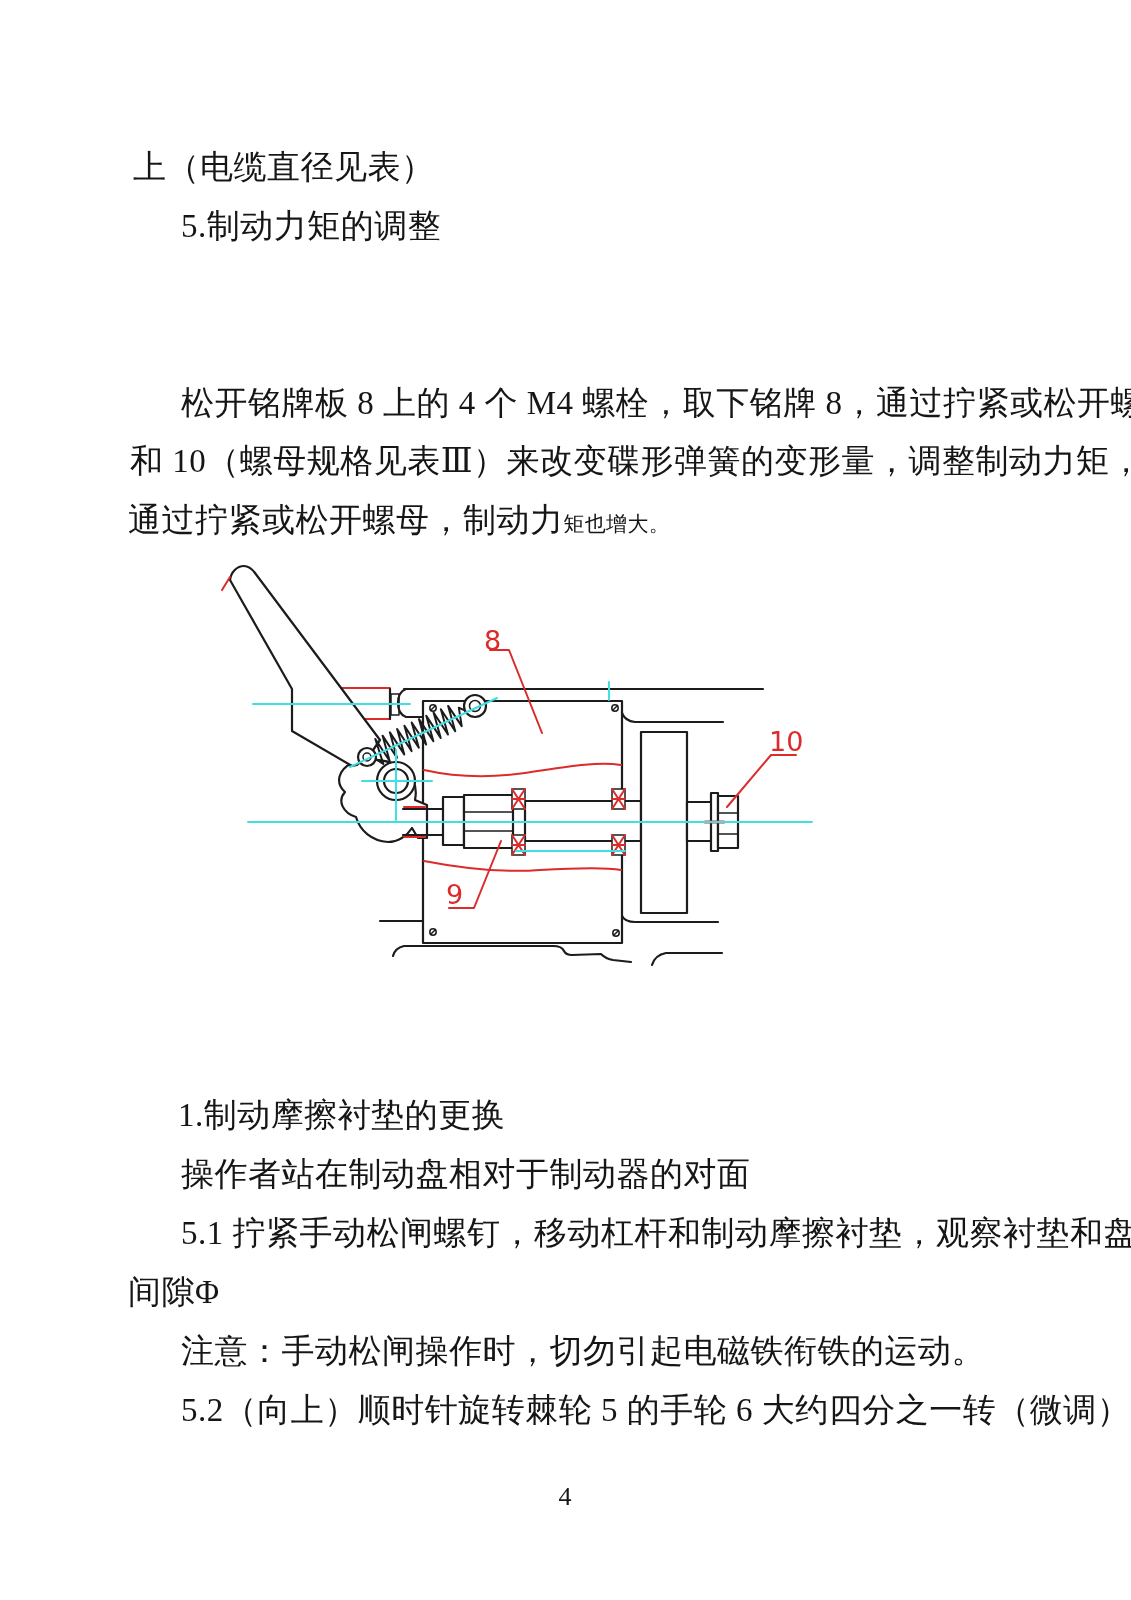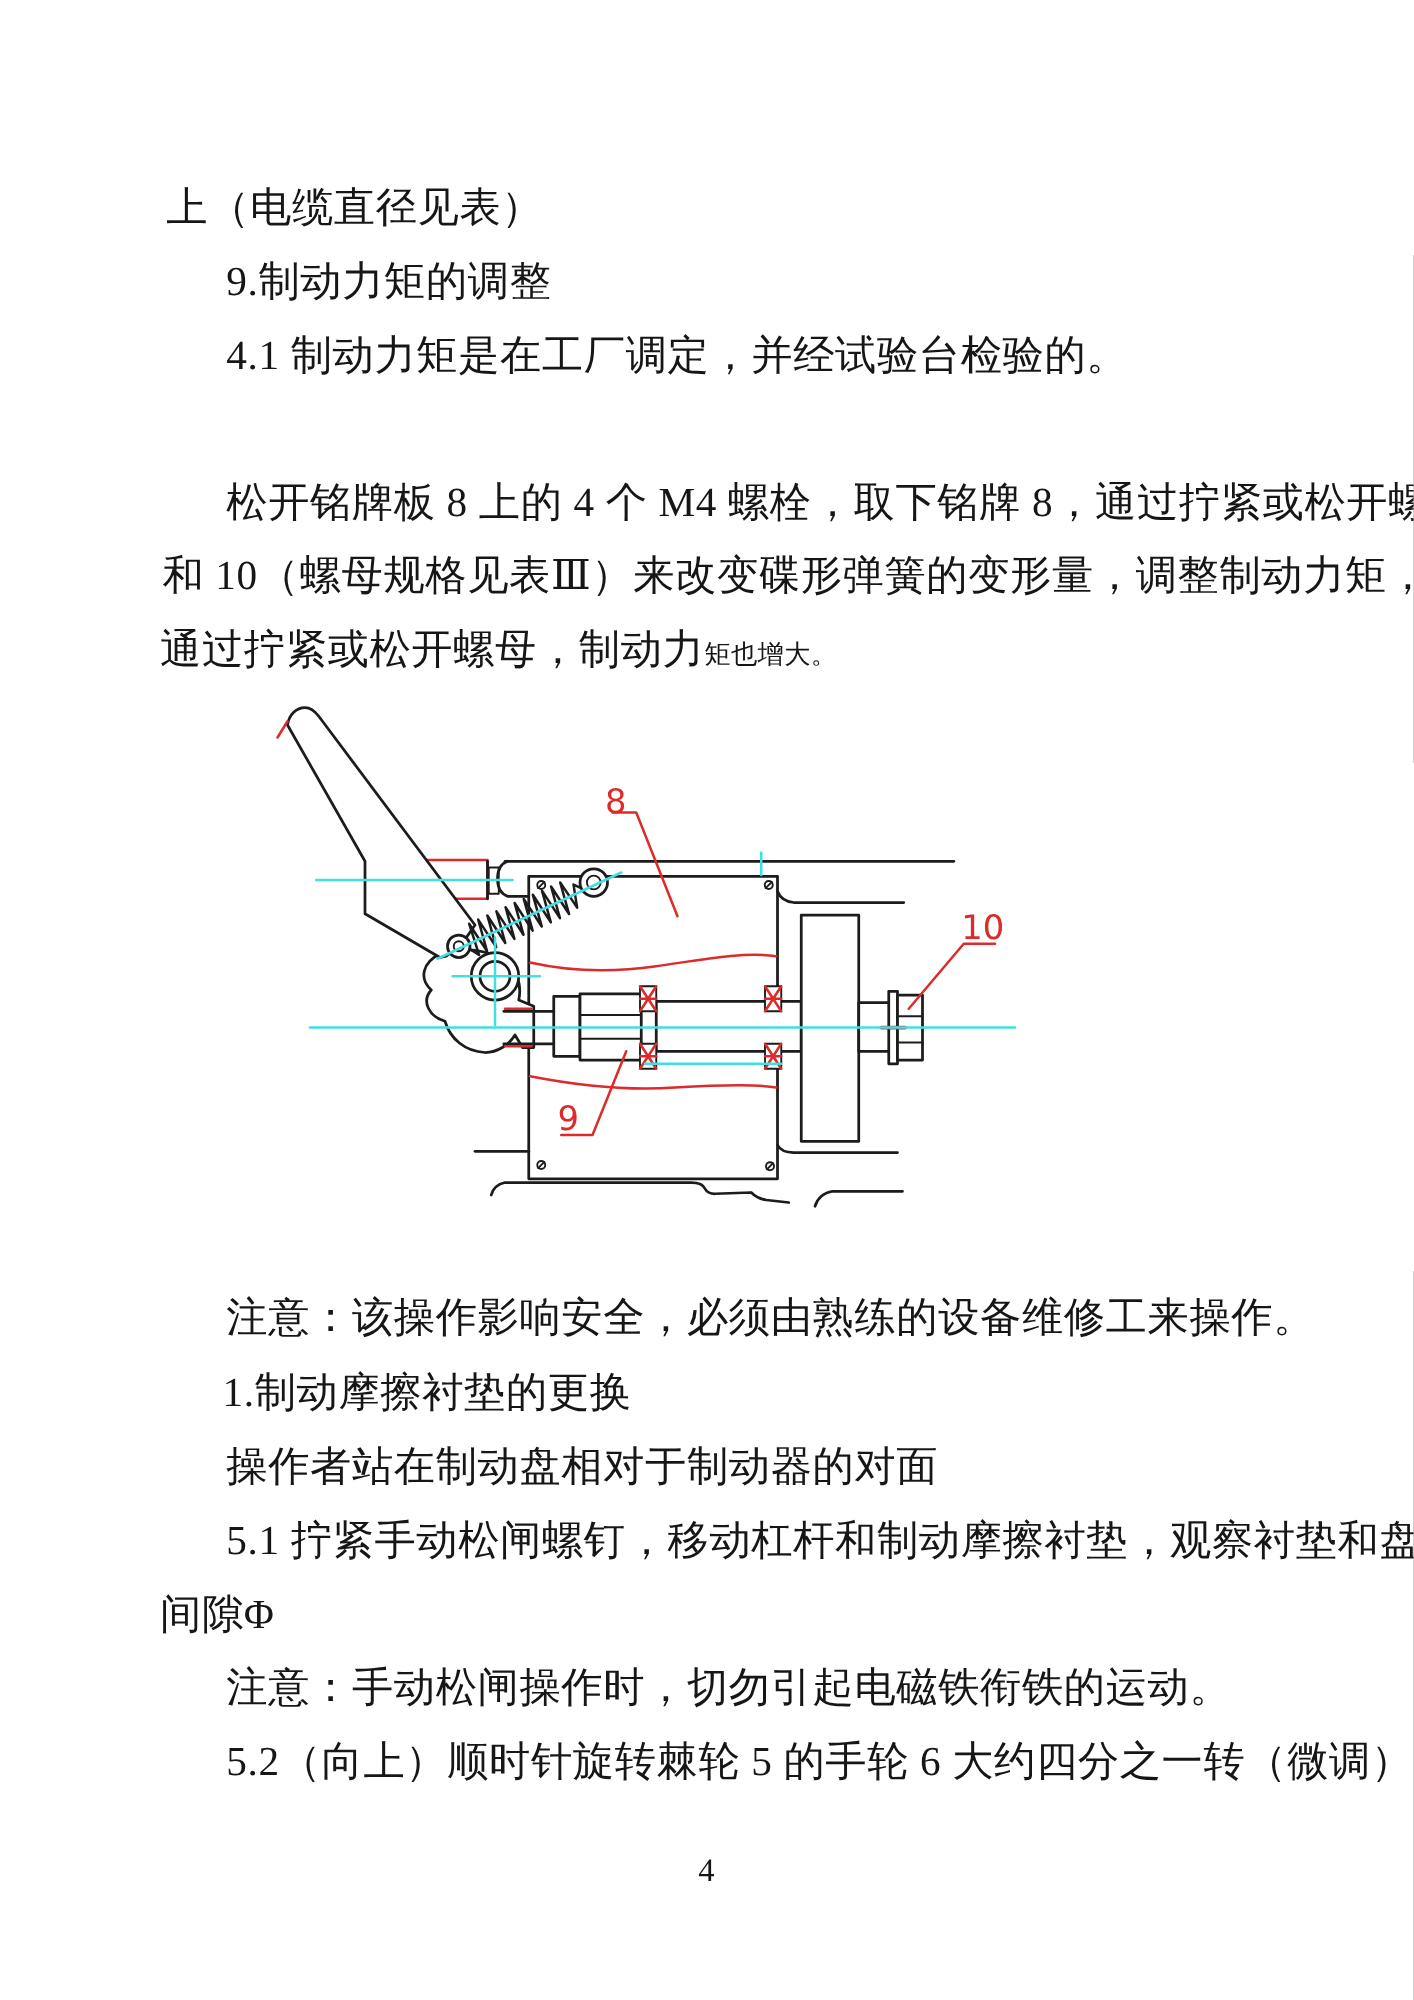--- a/index.html
+++ b/index.html
@@ -152,27 +152,25 @@
       <path d="M248,822 L812,822"></path>
       <path d="M253,704 L410,704"></path>
       <path d="M350,767 L497,698"></path>
       <path d="M396,750 L396,820 M362,781 L432,781"></path>
       <path d="M609,682 L609,700"></path>
       <path d="M516,851 L625,851"></path>
     </g>
   </svg>
 
   <div class="tline" style="left:133px;top:150px">上（电缆直径见表）</div>
-  <div class="tline" style="left:181px;top:209px">9.制动力矩的调整</div>
-  <div class="tline" style="left:181px;top:268px">4.1 制动力矩是在工厂调定，并经试验台检验的。</div>
+  <div class="tline" style="left:181px;top:209px">5.制动力矩的调整</div>
   <div class="tline" style="left:181px;top:386px">松开铭牌板 8 上的 4 个 M4 螺栓，取下铭牌 8，通过拧紧或松开螺母 9</div>
   <div class="tline" style="left:130px;top:444px">和 10（螺母规格见表Ⅲ）来改变碟形弹簧的变形量，调整制动力矩，拧紧，</div>
   <div class="tline" style="left:128px;top:503px"><span>通过拧紧或松开螺母，制动力</span><span class="small">矩也增大。</span></div>
 
-  <div class="tline" style="left:181px;top:1038px">注意：该操作影响安全，必须由熟练的设备维修工来操作。</div>
   <div class="tline" style="left:178px;top:1098px">1.制动摩擦衬垫的更换</div>
   <div class="tline" style="left:181px;top:1157px">操作者站在制动盘相对于制动器的对面</div>
   <div class="tline" style="left:181px;top:1216px">5.1 拧紧手动松闸螺钉，移动杠杆和制动摩擦衬垫，观察衬垫和盘间的</div>
   <div class="tline" style="left:128px;top:1275px">间隙Φ</div>
   <div class="tline" style="left:181px;top:1334px">注意：手动松闸操作时，切勿引起电磁铁衔铁的运动。</div>
   <div class="tline" style="left:181px;top:1393px">5.2（向上）顺时针旋转棘轮 5 的手轮 6 大约四分之一转（微调）</div>
 
   <div class="pagenum">4</div>
 </div>
 

